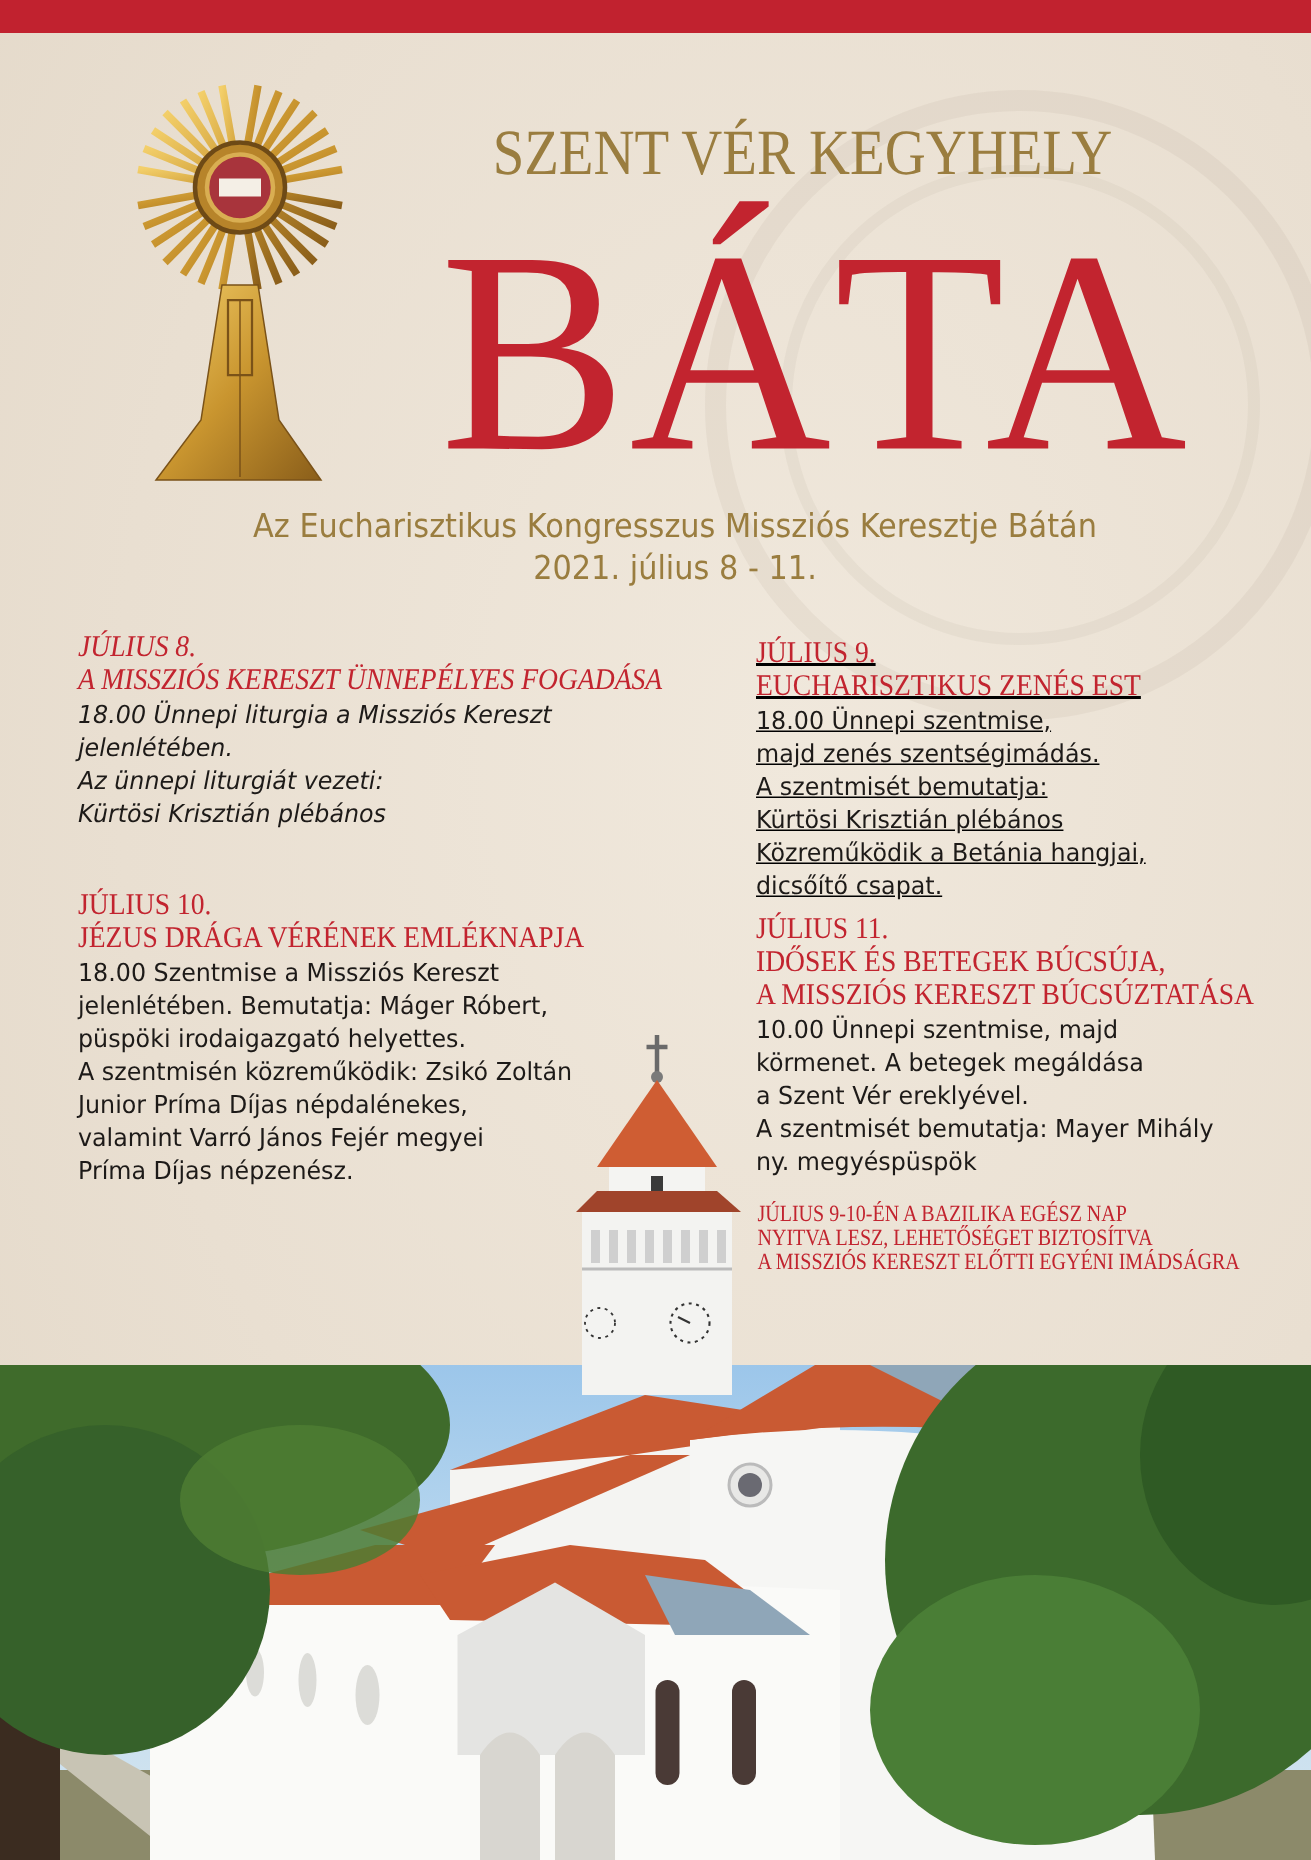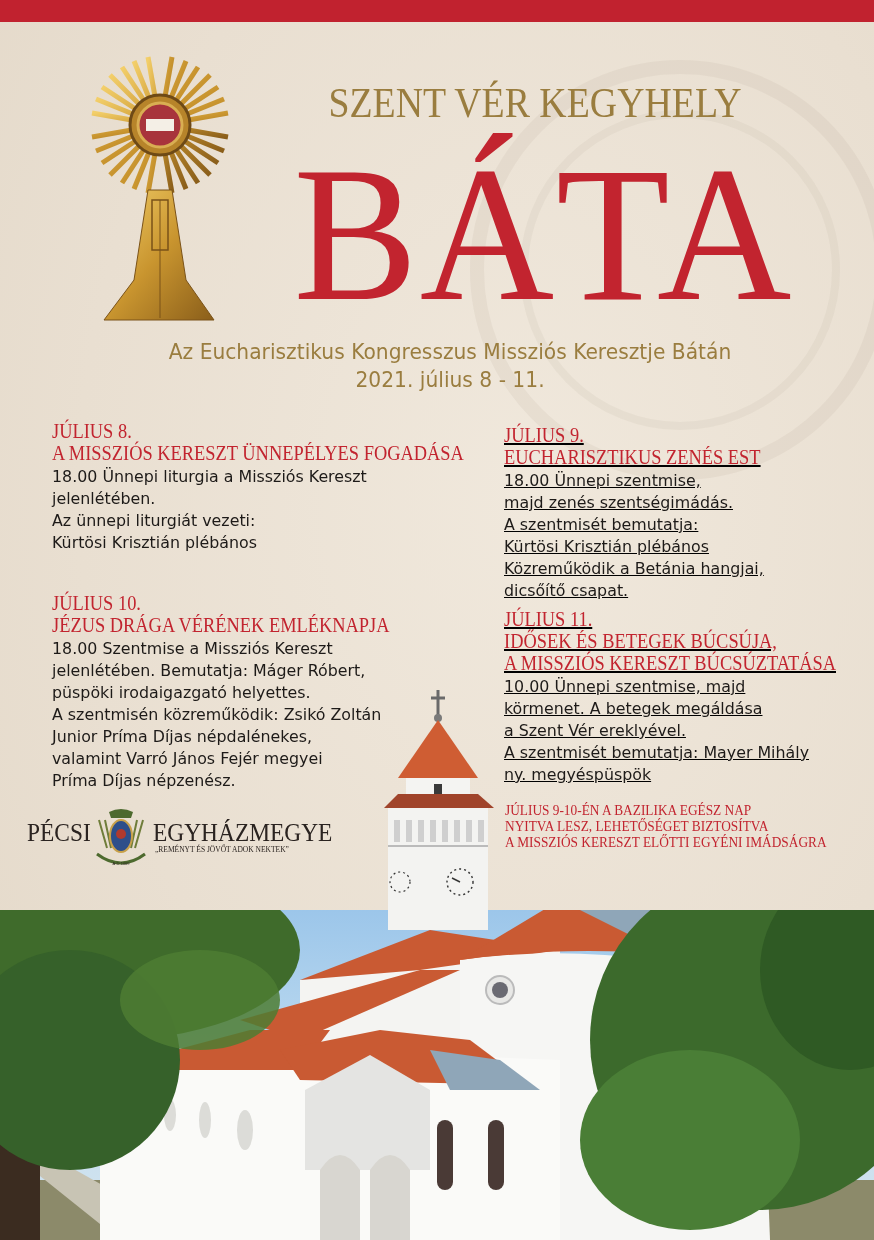--- a/index.html
+++ b/index.html
@@ -28,24 +28,24 @@
              font-family:"DejaVu Sans", sans-serif; font-size:22px; line-height:28px; color:#9a7d3f;
              transform:scaleX(0.92); transform-origin:center; }
 
   .event { position:absolute; }
   .event .date, .event .heading { font-family:"Liberation Serif", serif; color:#c2242f; font-size:20px; line-height:22px;
              text-transform:uppercase; white-space:nowrap; transform:scaleX(0.92); transform-origin:left; }
   .event .body { font-family:"DejaVu Sans", sans-serif; font-size:16.5px; line-height:22px; color:#1d1a18;
                  margin-top:2px; transform:scaleX(0.96); transform-origin:left; }
   .event .body div { white-space:nowrap; }
 
-  .ev1 { left:52px; top:420px; }
+  .ev1 { left:52px; top:420px;font-style:italic; }
   .ev2 { left:504px; top:424px;text-decoration:underline; }
   .ev3 { left:52px; top:592px; }
-  .ev4 { left:504px; top:608px;text-decoration:underline; }
+  .ev4 { left:504px; top:608px; }
 
   .notice { position:absolute; left:505px; top:802px; font-family:"Liberation Serif", serif; font-size:15.5px;
             line-height:16px; color:#c2242f; text-transform:uppercase; transform:scaleX(0.86); transform-origin:left; }
   .notice div { white-space:nowrap; }
 
   .logo { position:absolute; left:27px; top:808px; width:290px; height:60px; }
   .logo .pecsi { position:absolute; left:0; top:10px; font-family:"Liberation Serif", serif; font-size:26px; color:#2a2320; transform:scaleX(0.9); transform-origin:left;}
   .logo .egyh { position:absolute; left:126px; top:10px; font-family:"Liberation Serif", serif; font-size:26px; color:#2a2320; transform:scaleX(0.9); transform-origin:left; white-space:nowrap;}
   .logo .motto { position:absolute; left:128px; top:37px; font-family:"Liberation Serif", serif; font-size:7.5px; color:#2a2320; white-space:nowrap; }
   .logo .crest { position:absolute; left:64px; top:0px; width:60px; height:60px; }
@@ -156,33 +156,20 @@
       <div>ny. megyéspüspök</div>
     </div>
   </div>
 
   <div class="notice">
     <div>Július 9-10-én a bazilika egész nap</div>
     <div>nyitva lesz, lehetőséget biztosítva</div>
     <div>a Missziós Kereszt előtti egyéni imádságra</div>
   </div>
 
-  <div class="logo">
-    <div class="pecsi">PÉCSI</div>
-    <svg class="crest" viewBox="0 0 60 60">
-      <path d="M6 46 Q30 64 54 46" fill="none" stroke="#4d6a2e" stroke-width="3"></path>
-      <path d="M18 4 Q30 -2 42 4 L40 10 L20 10 Z" fill="#4d6a2e"></path>
-      <path d="M8 12 L16 40 M14 12 L20 40 M52 12 L44 40 M46 12 L40 40" stroke="#6f7d3a" stroke-width="2"></path>
-      <ellipse cx="30" cy="28" rx="11" ry="16" fill="#2e4f8a" stroke="#c8a14a" stroke-width="2"></ellipse>
-      <circle cx="30" cy="26" r="5" fill="#b03a2e"></circle>
-      <text x="30" y="57" font-size="4" text-anchor="middle" fill="#2a2320" font-family="Liberation Sans, sans-serif">A·D·1009</text>
-    </svg>
-    <div class="egyh">EGYHÁZMEGYE</div>
-    <div class="motto">„REMÉNYT ÉS JÖVŐT ADOK NEKTEK”</div>
-  </div>
 
   <div class="photo">
     <svg width="874" height="330" viewBox="0 0 874 330">
 
       <rect x="0" y="270" width="874" height="60" fill="#8c8a6a"></rect>
       <path d="M40 240 L200 330 L120 330 L20 250 Z" fill="#c8c4b4"></path>
 
       <polygon points="300,70 560,40 560,330 300,330" fill="#f4f4f2"></polygon>
       <polygon points="300,70 430,20 560,40 420,60" fill="#c95a33"></polygon>
       <polygon points="240,110 420,60 460,60 300,130" fill="#c95a33"></polygon>

